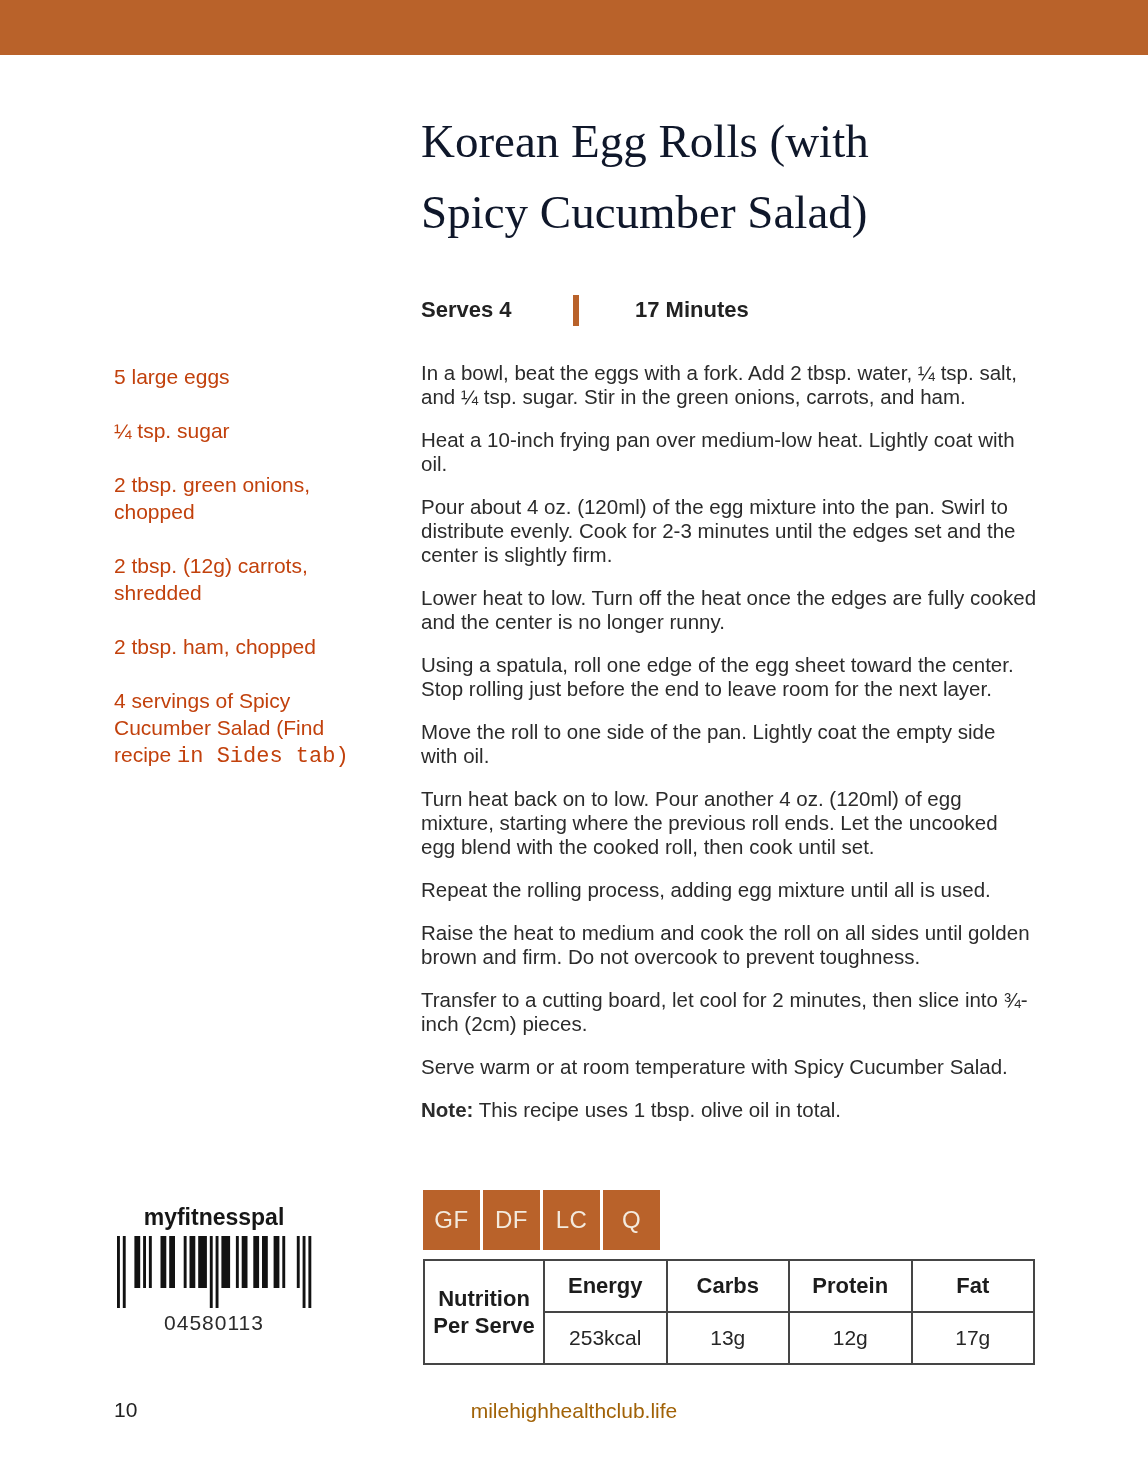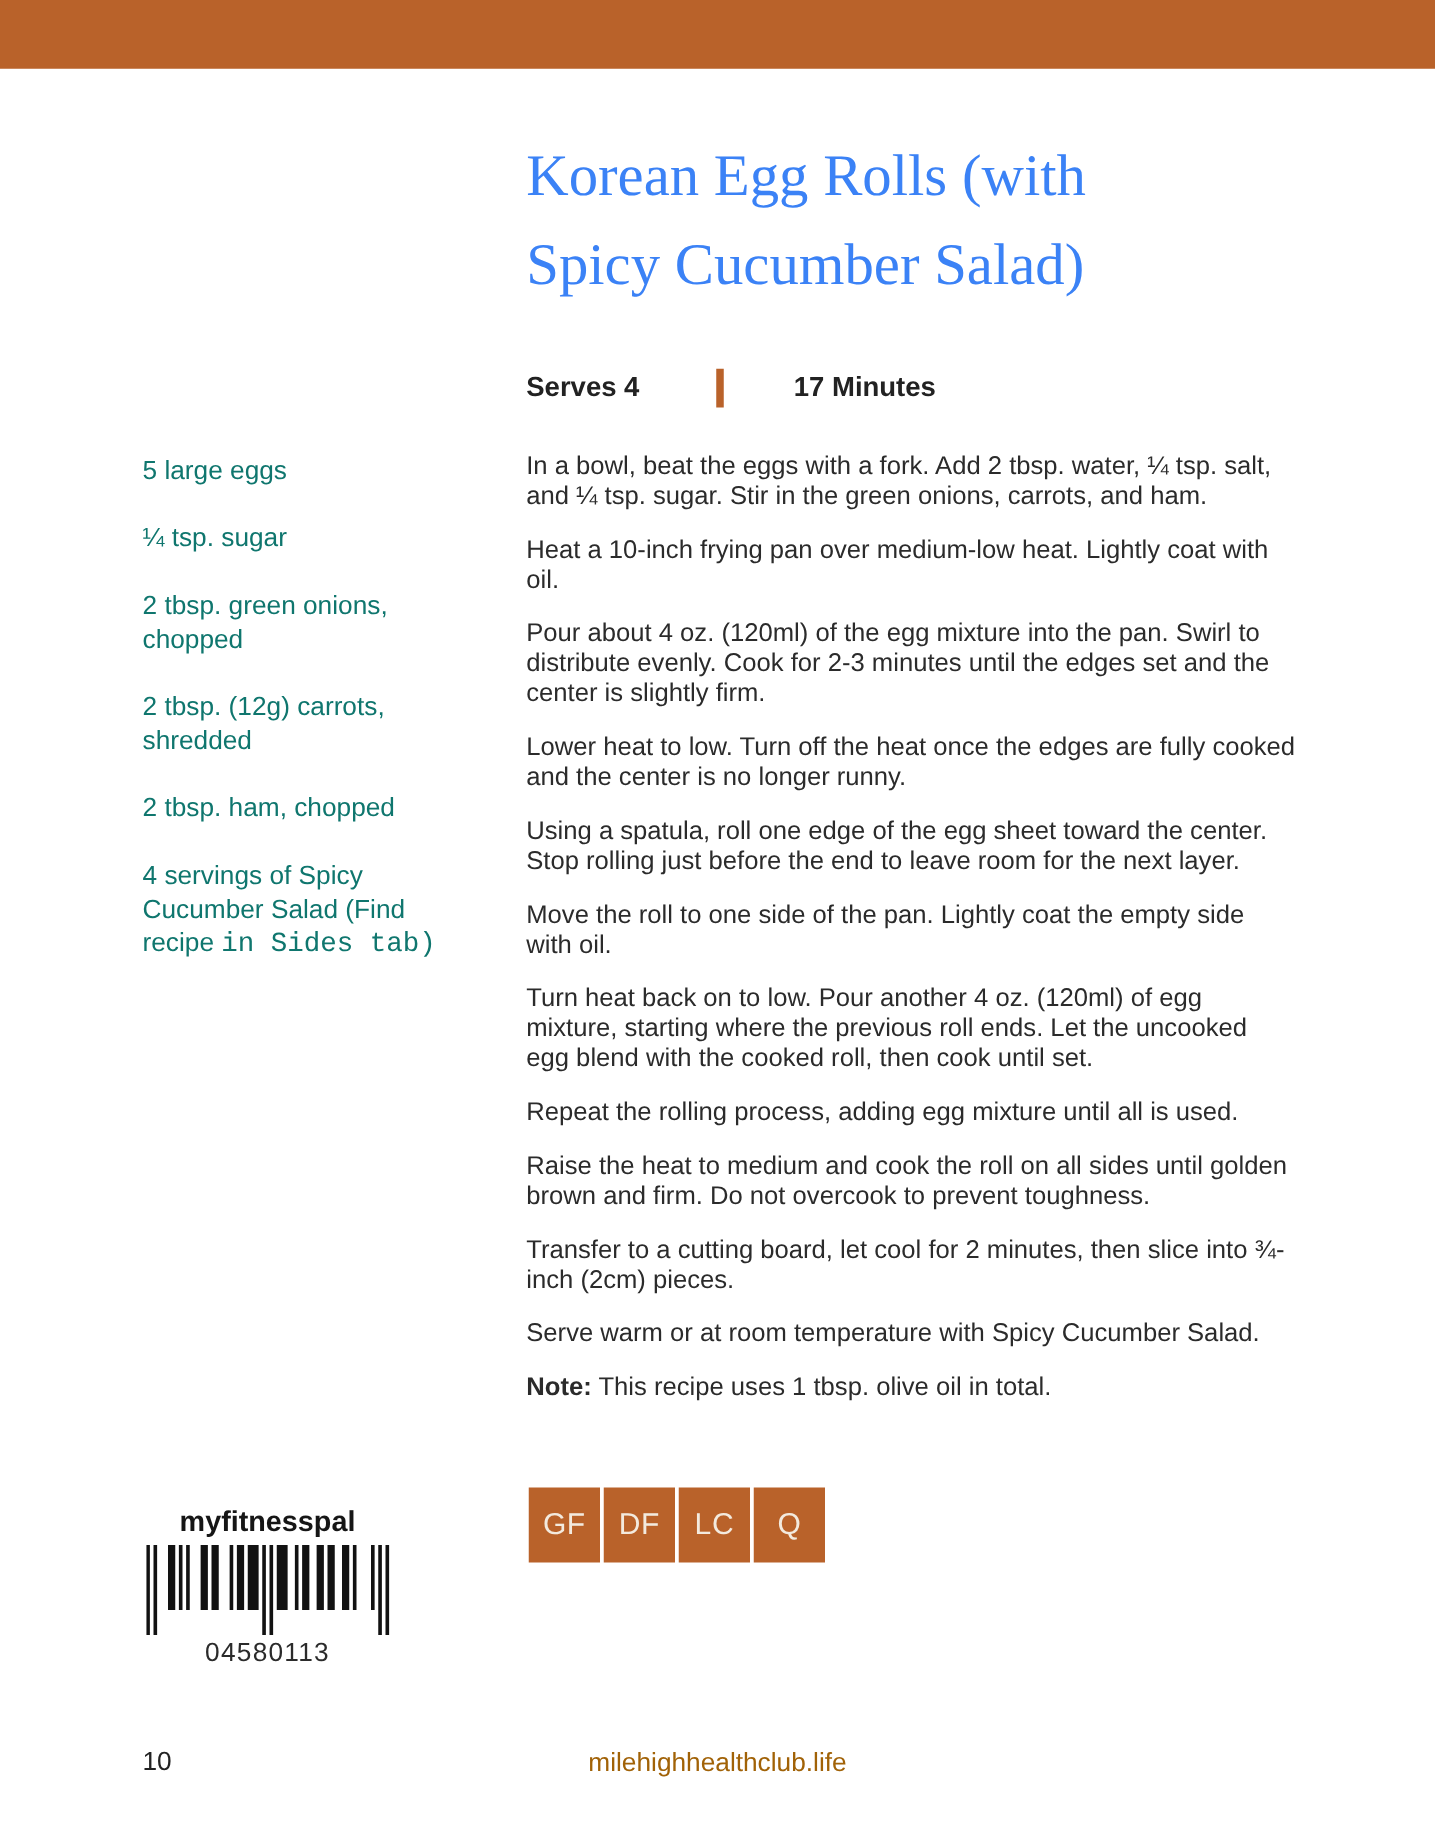--- a/index.html
+++ b/index.html
@@ -12,30 +12,30 @@
     font-family:"Liberation Sans", sans-serif;
     color:#262626;
   }
   .top-bar{
     position:absolute;left:0;top:0;width:1148px;height:55px;
     background:var(--accent,#B9622A);
   }
   .title{
     position:absolute;left:421px;top:106px;width:625px;
     font-family:"Liberation Serif", serif;
-    font-size:47px;line-height:71px;color:#3b82f6;font-weight:400;
+    font-size:47px;line-height:71px;color:#0f172a;font-weight:400;
   }
   .title span{display:block;}
   .meta{position:absolute;left:421px;top:295px;width:616px;height:34px;}
   .meta .serves{position:absolute;left:0;top:2px;font-size:22px;font-weight:bold;color:#222;}
   .meta .divider{position:absolute;left:152px;top:0;width:6px;height:31px;background:var(--accent,#B9622A);}
   .meta .minutes{position:absolute;left:214px;top:2px;font-size:22px;font-weight:bold;color:#222;}
   .ingredients{
     position:absolute;left:114px;top:363px;width:250px;
-    font-size:21px;line-height:27px;color:#0f766e;
+    font-size:21px;line-height:27px;color:#c2410c;
   }
   .ing{margin-bottom:27px;}
   .serif{font-family:Liberation Mono, monospace;font-size:22px;}
   .instructions{
     position:absolute;left:421px;top:361px;width:616px;
     font-size:20.5px;line-height:24px;color:#2b2b2b;
   }
   .instructions p{margin:0 0 19px 0;}
   .b{font-weight:bold;}
   .badges{position:absolute;left:423px;top:1190px;display:flex;gap:3px;align-items:center;}
@@ -135,17 +135,34 @@
           <rect x="156.6" y="0" width="5.8" height="52" fill="#121212"></rect>
           <rect x="165.3" y="0" width="2.9" height="52" fill="#121212"></rect>
           <rect x="179.8" y="0" width="2.9" height="52" fill="#121212"></rect>
           <rect x="185.6" y="0" width="2.9" height="72" fill="#121212"></rect>
           <rect x="191.4" y="0" width="2.9" height="72" fill="#121212"></rect>
         </svg>
     </div>
     <div class="barcode-number">04580113</div>
   </div>
 
+  <table class="nutrition">
+    <tbody>
+        <tr>
+      <td class="label-cell" rowspan="2">Nutrition Per Serve</td>
+      <th>Energy</th>
+      <th>Carbs</th>
+      <th>Protein</th>
+      <th>Fat</th>
+    </tr>
+    <tr>
+      <td class="val">253kcal</td>
+      <td class="val">13g</td>
+      <td class="val">12g</td>
+      <td class="val">17g</td>
+    </tr>
+  </tbody>
+    </table>
 
   <div class="footer-pagenum">10</div>
   <div class="footer-site">milehighhealthclub.life</div>
 
 </div>
 
 </body></html>

